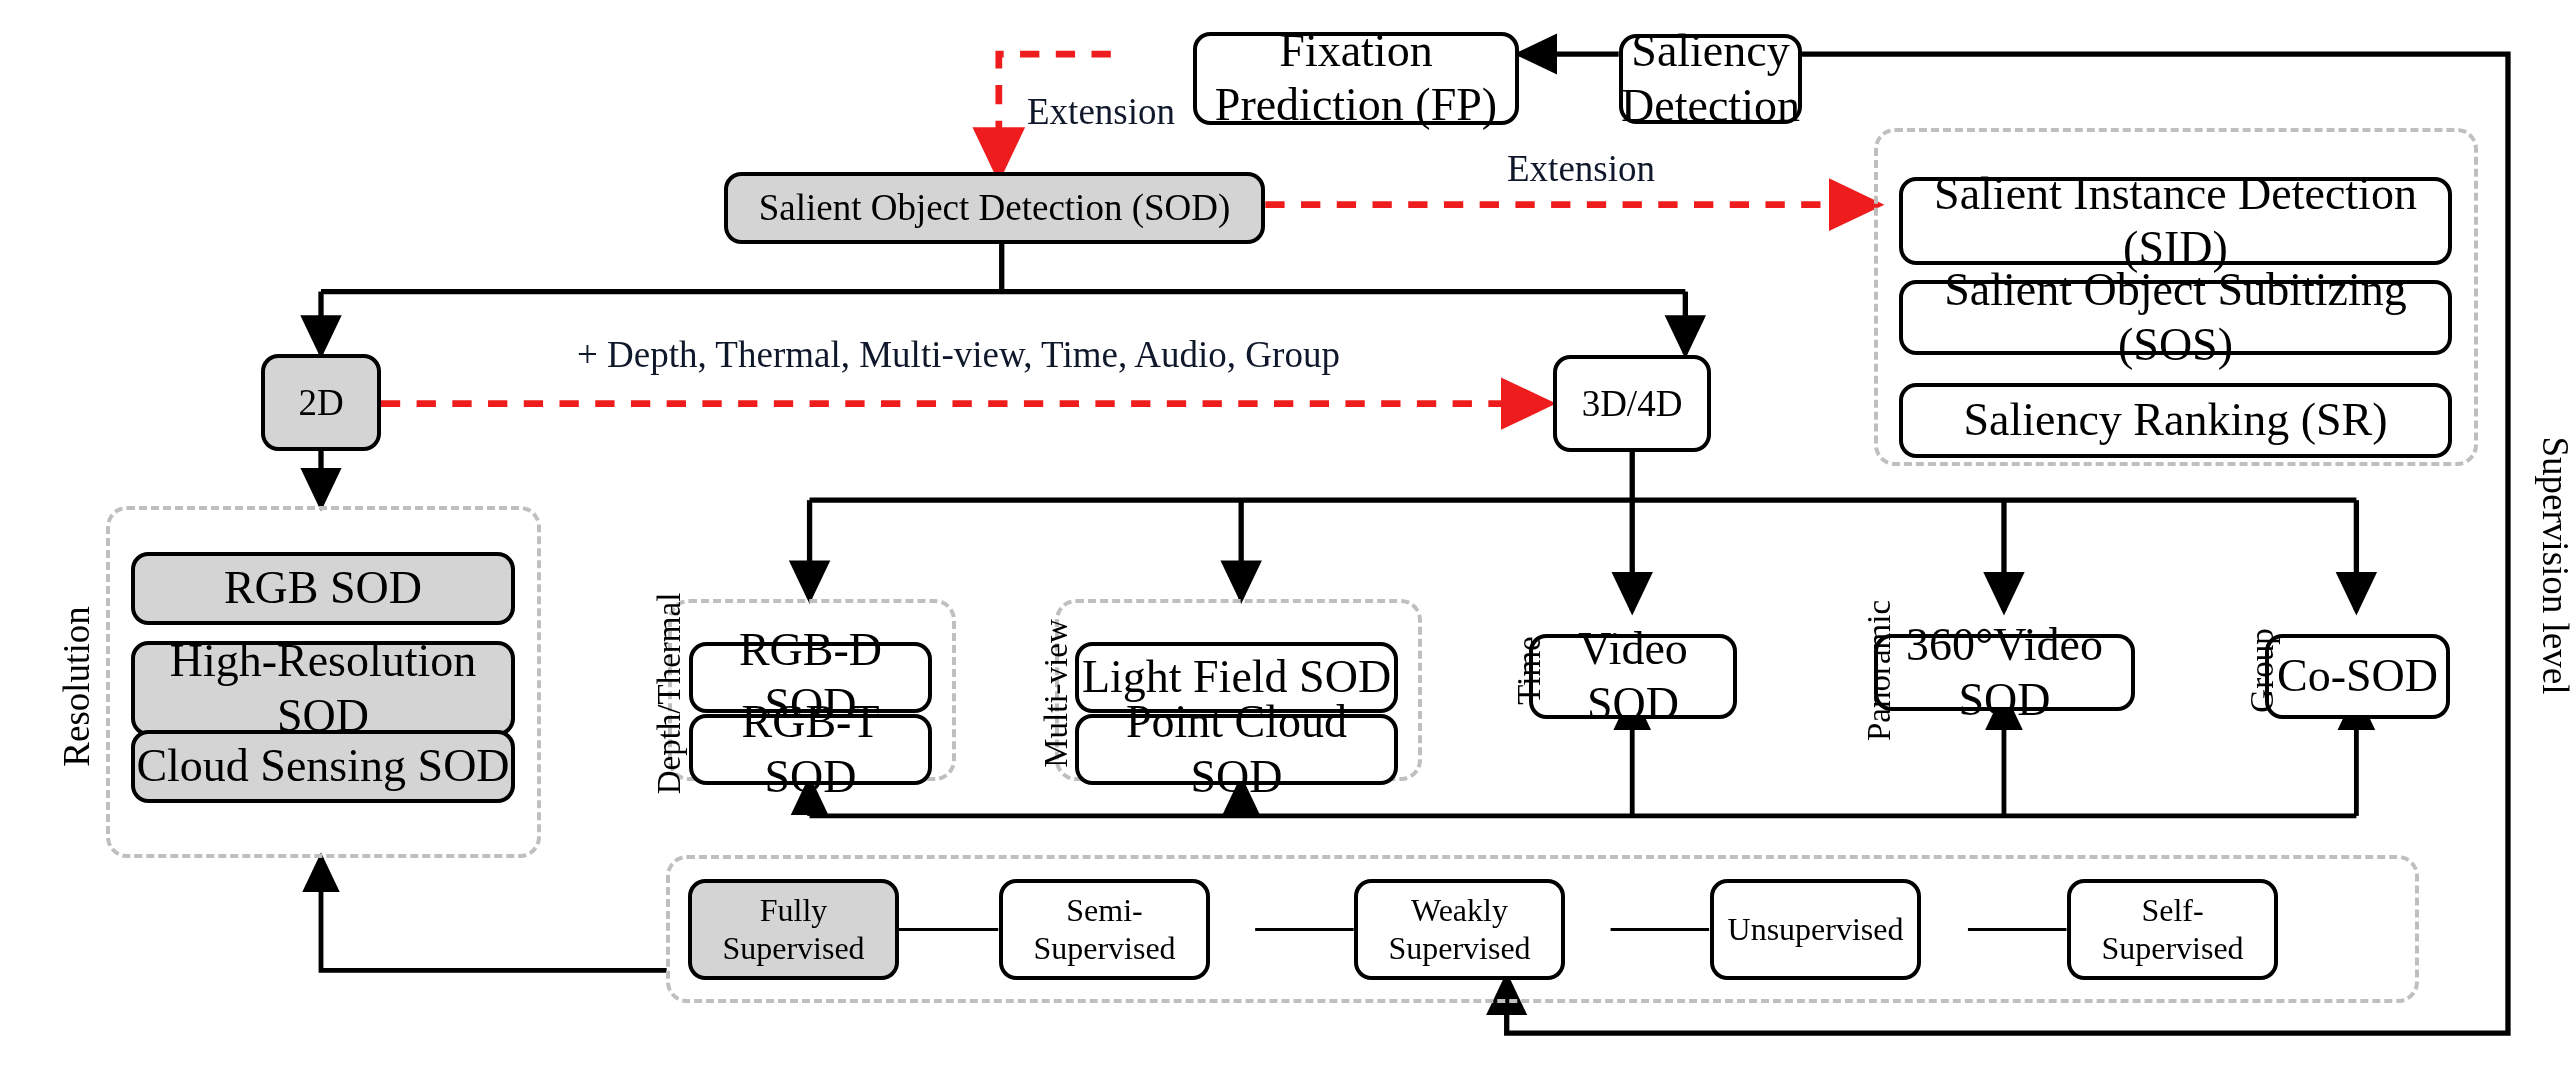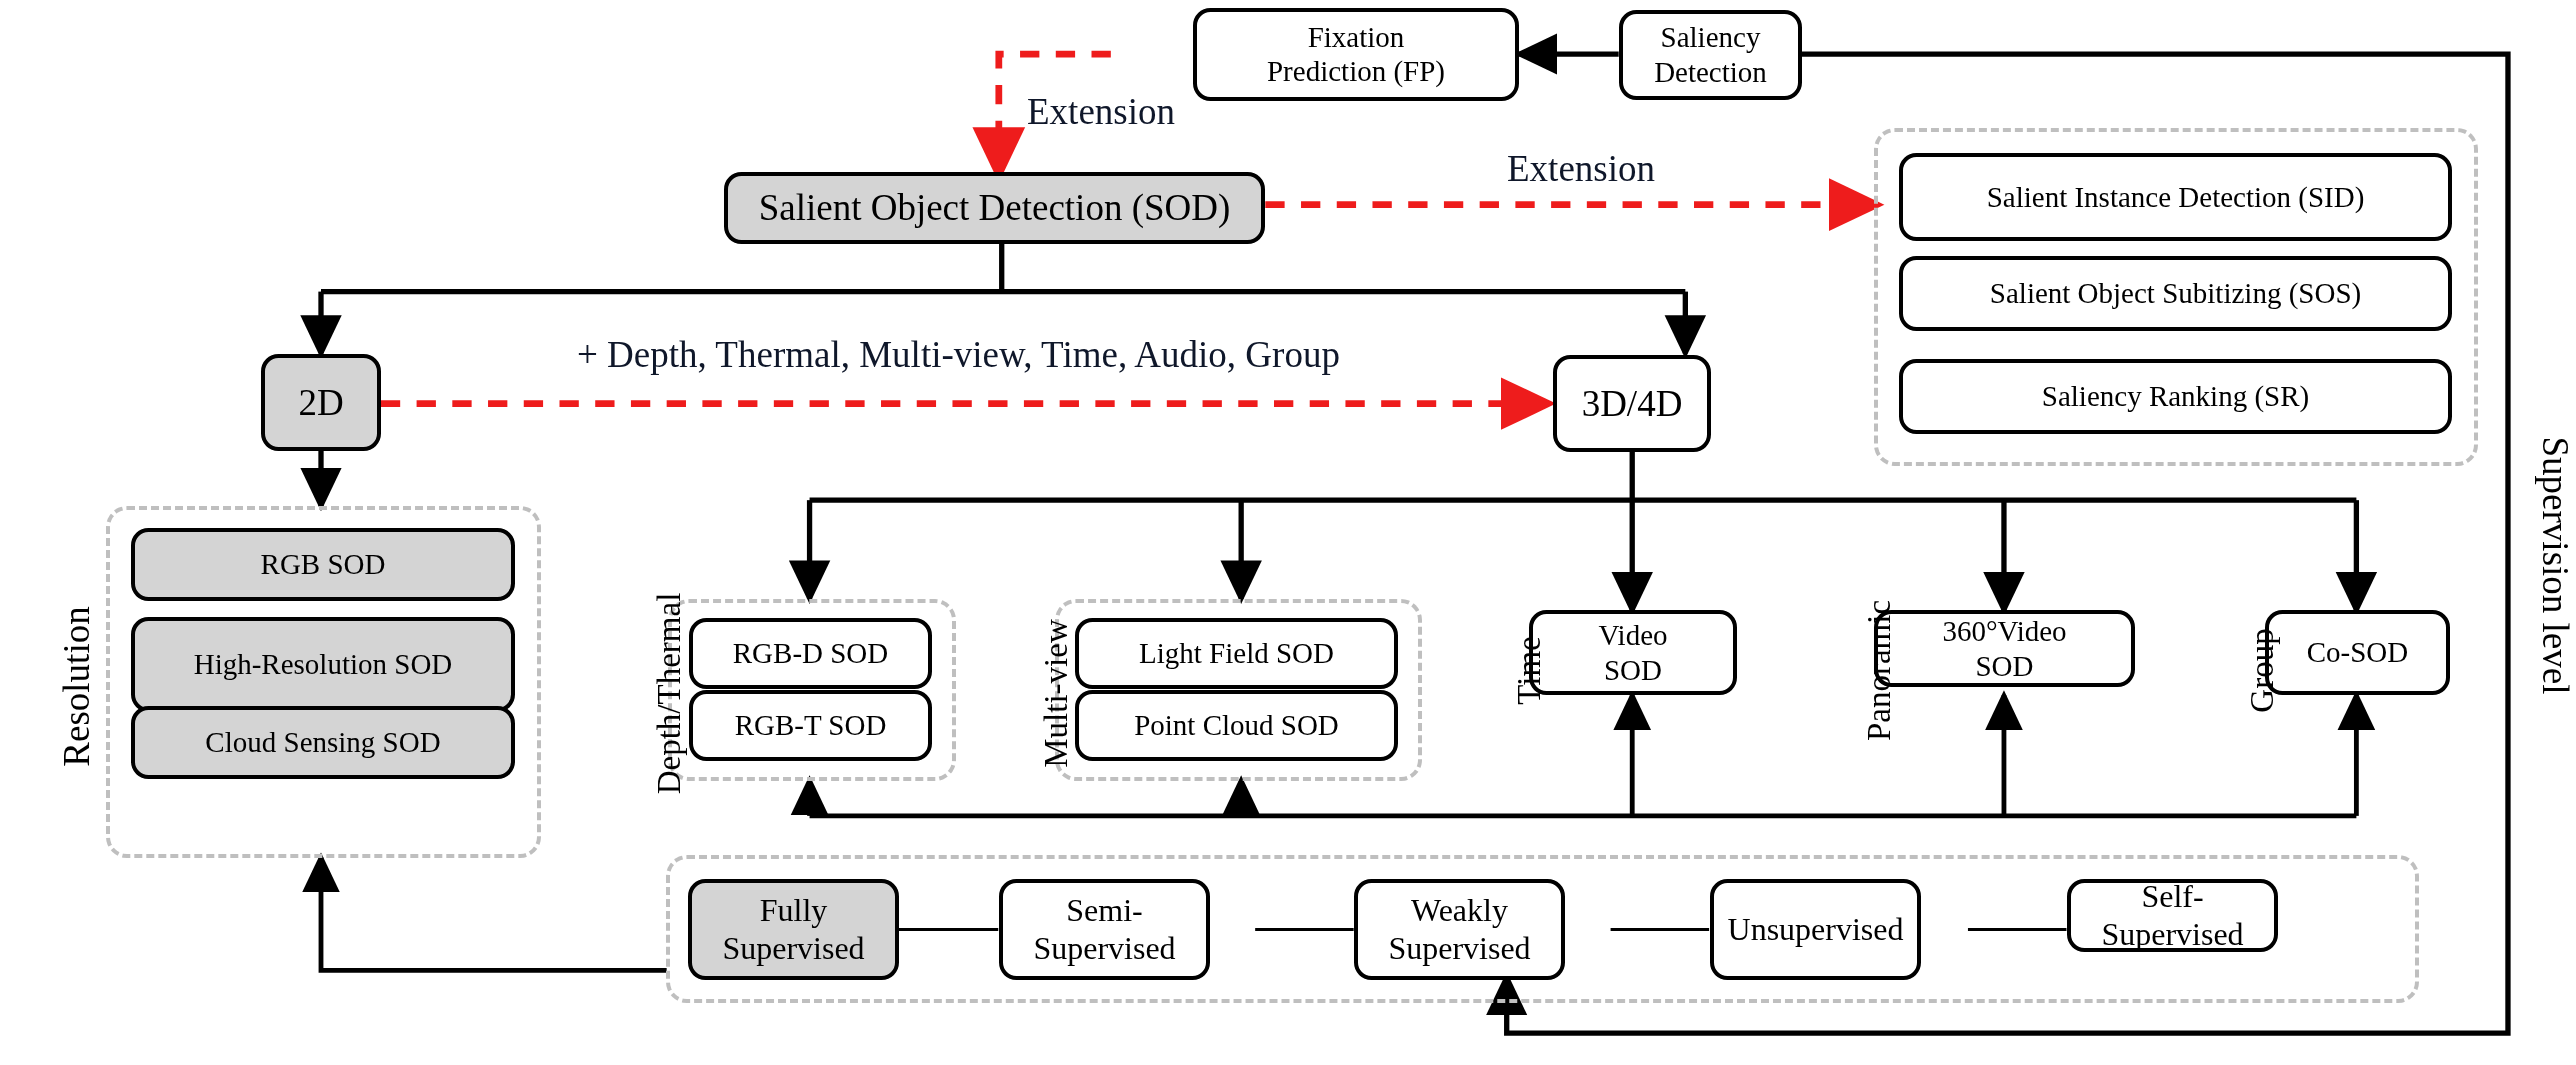--- a/index.html
+++ b/index.html
@@ -39,21 +39,21 @@
   }
   .rot-ccw{transform:rotate(-90deg);}
   .rot-cw{transform:rotate(90deg);}
   .flat{
     position:absolute;
     white-space:nowrap;
     color:#0f172a;
     z-index:4;
   }
   .f38{font-size:37px;}
-  .f36{font-size:29px;}
+  .f36{font-size:46px;margin-top:24px;}
   .f34{font-size:33px;}
   .f33{font-size:32px;}
 </style>
 </head>
 <body>
 
 <div id="stage">
 
   <svg id="wires" viewBox="0 0 2667 1103">
     <defs>
@@ -235,21 +235,21 @@
     <span>Semi-
 Supervised</span>
   </div>
   <div class="node f33" style="left:1354px;top:879px;width:211px;height:101px;white-space:pre-line;">
     <span>Weakly
 Supervised</span>
   </div>
   <div class="node f33" style="left:1710px;top:879px;width:211px;height:101px;">
     <span>Unsupervised</span>
   </div>
-  <div class="node f33" style="left:2067px;top:879px;width:211px;height:73px;white-space:pre-line;">
+  <div class="node f33" style="left:2067px;top:879px;width:211px;height:101px;white-space:pre-line;">
     <span>Self-
 Supervised</span>
   </div>
 
   <div class="vlabel rot-cw f38" style="left:2391px;top:544px;width:328px;text-align:center;">
     <span>Supervision level</span>
   </div>
 
 </div>
 

